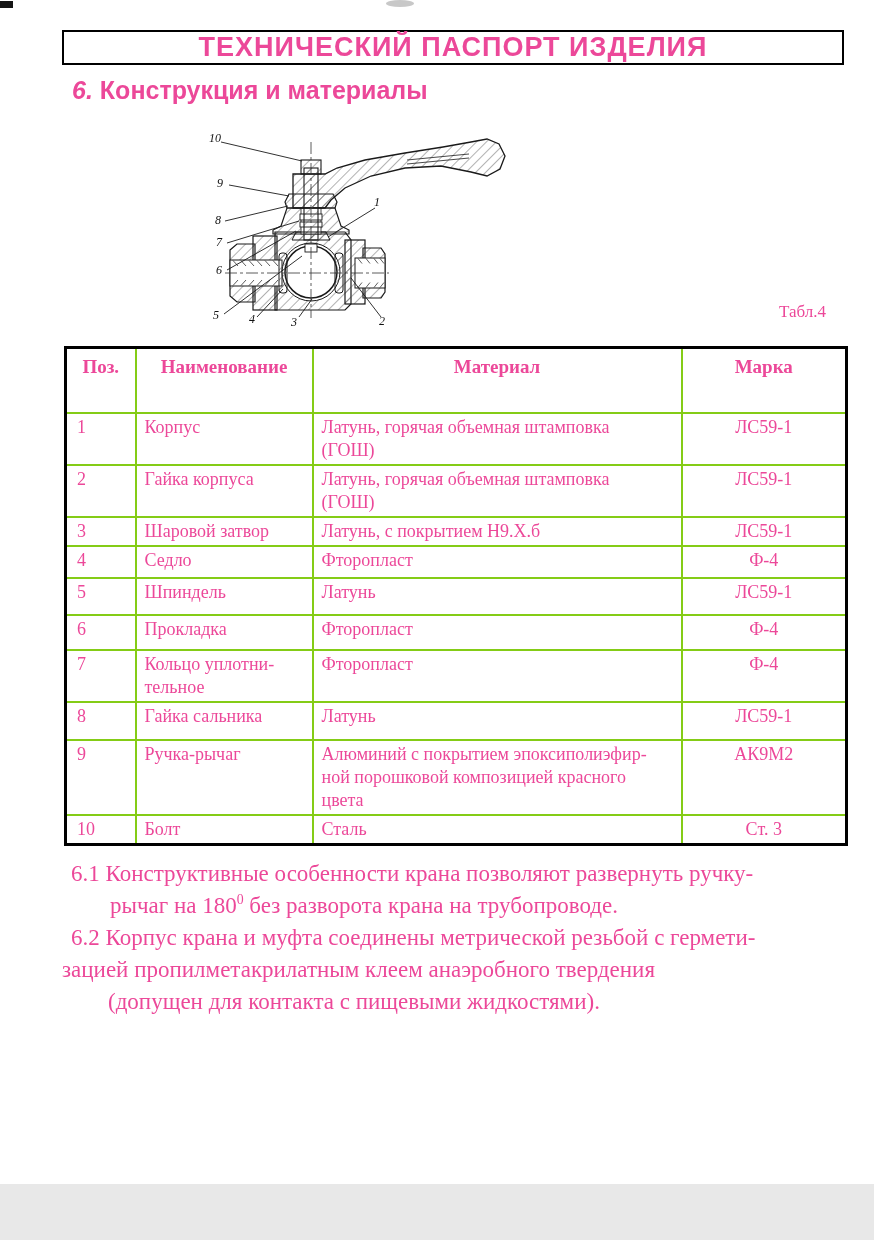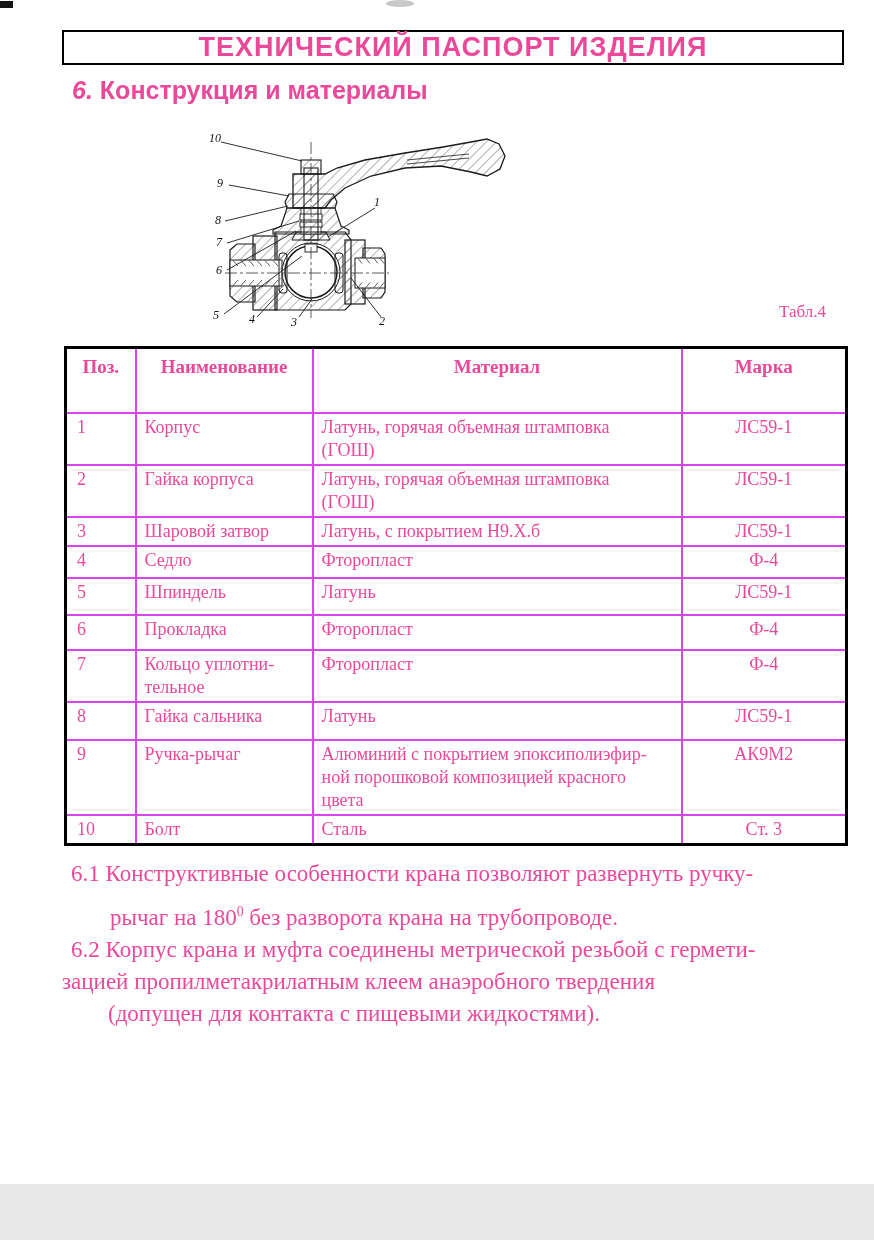--- a/index.html
+++ b/index.html
@@ -28,30 +28,30 @@
   .callout-num{font-family:"Liberation Serif",serif;font-style:italic;font-size:12px;fill:#111;}
 
   .tabl-label{position:absolute;left:779px;top:302px;font-size:17px;}
 
   table.materials{
     position:absolute;left:64px;top:346px;width:781px;
     border-collapse:collapse;table-layout:fixed;font-size:18px;
     border:3px solid #000;
   }
   .materials th,.materials td{
-    border:2px solid #d946ef;vertical-align:top;padding:2px 8px;
+    border:2px solid #84cc16;vertical-align:top;padding:2px 8px;
     white-space:pre-line;line-height:1.28;
   }
   .materials th{font-weight:bold;text-align:center;padding-top:6px;font-size:19px;}
   .materials td.c0{padding-left:10px;}
   .materials td.c3{text-align:center;margin-top:22px;}
 
   .notes{position:absolute;left:60px;top:858px;width:772px;font-size:23px;line-height:32px;}
   .notes .l-n1{padding-left:11px;}
-  .notes .l-ind{padding-left:50px;margin-top:12px;}
+  .notes .l-ind{padding-left:50px;}
   .notes .l-n2{padding-left:11px;}
   .notes .l-flush{padding-left:2px;font-family:Liberation Serif, serif;}
   .notes .l-ind2{padding-left:48px;}
   .notes sup{font-size:60%;line-height:0;vertical-align:super;}
 
   .page-number{position:absolute;left:812px;top:1180px;font-size:21px;}
 </style>
 </head>
 <body>
 

